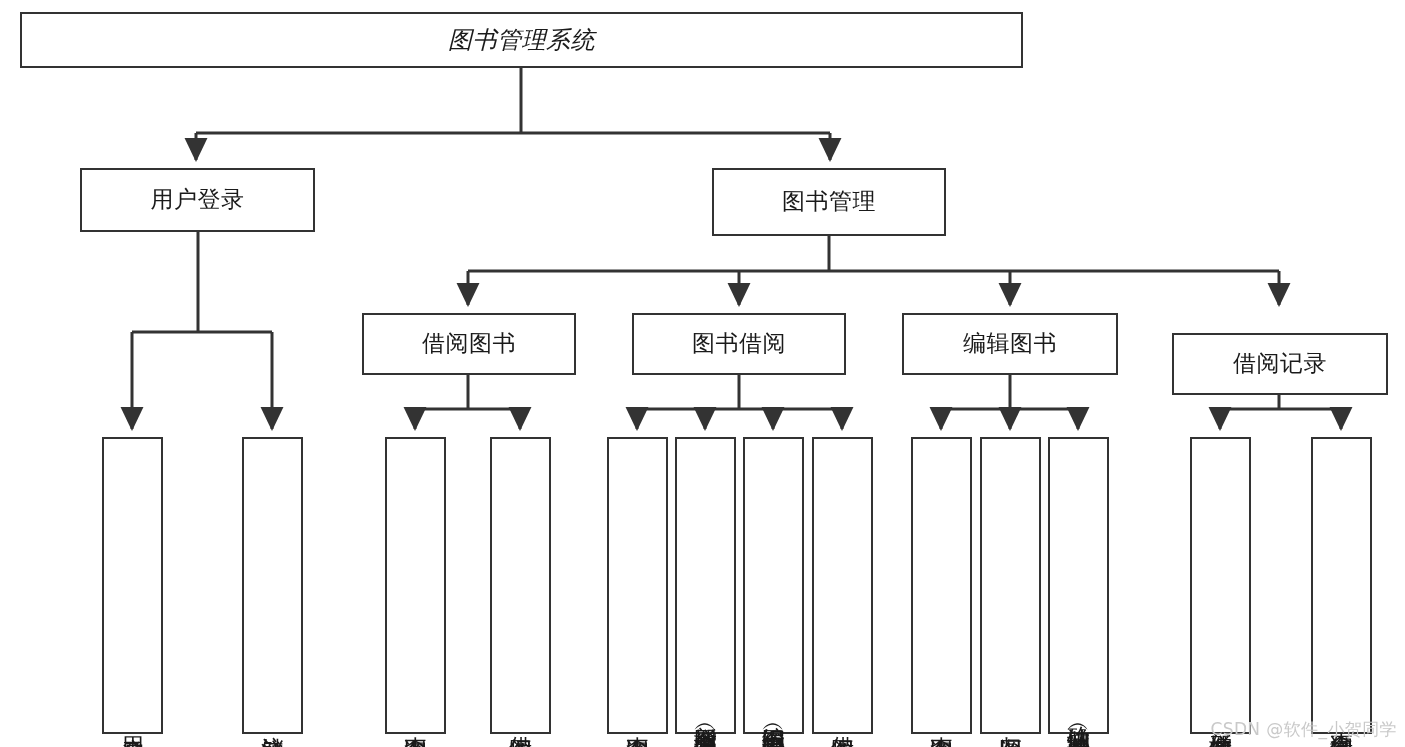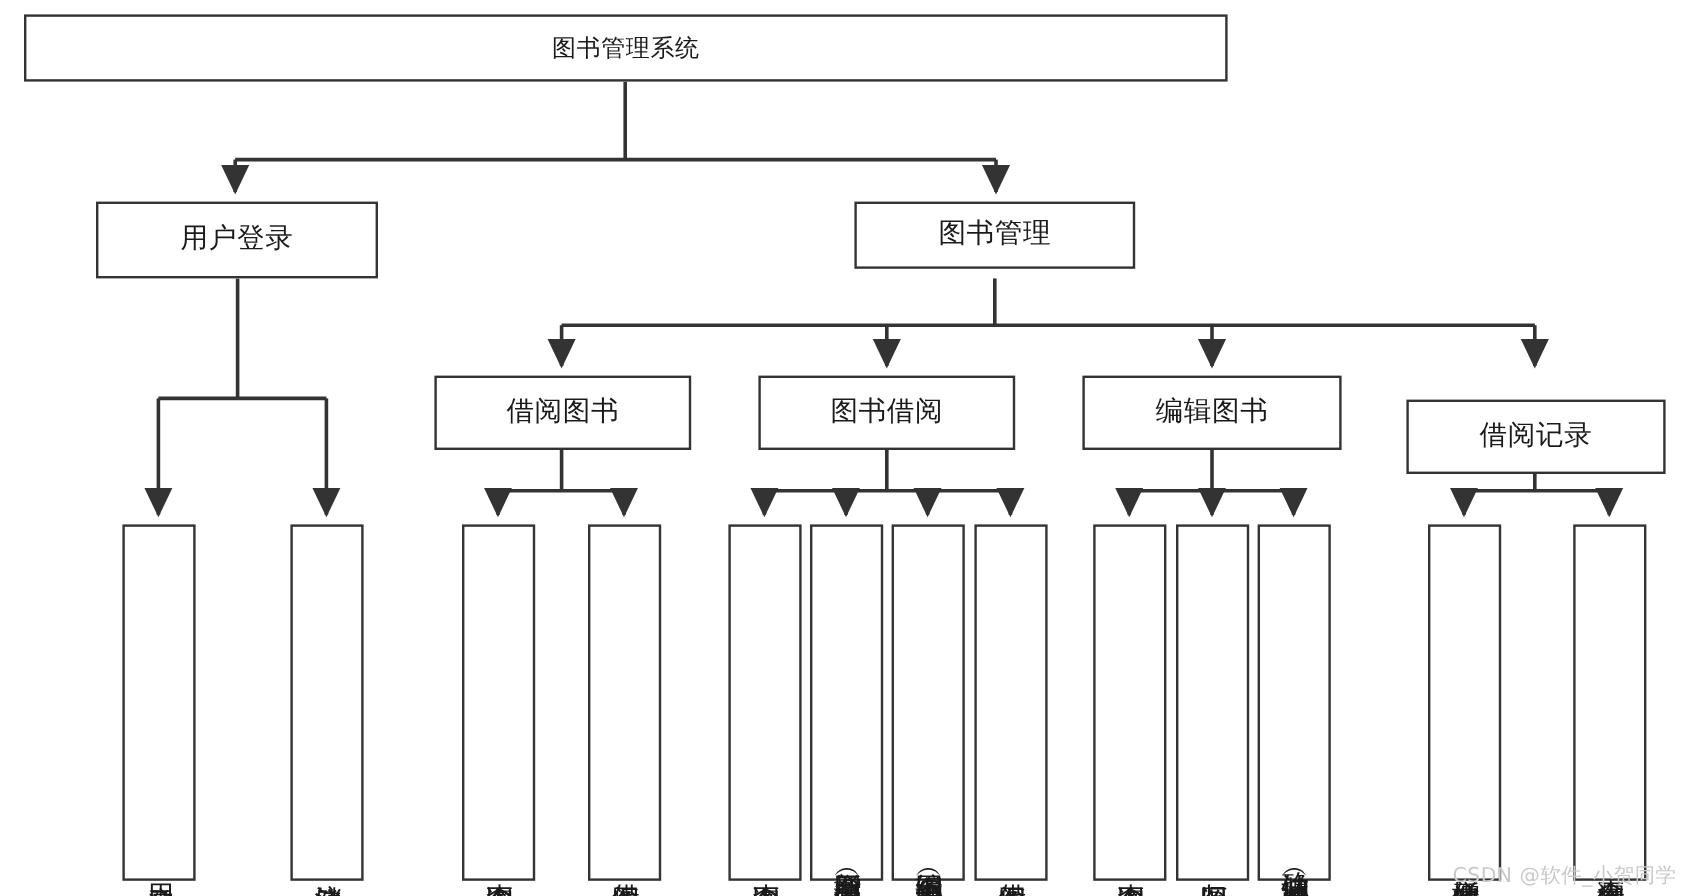--- a/index.html
+++ b/index.html
@@ -40,21 +40,22 @@
     line-height: 1.12;
     text-align: center;
     white-space: nowrap;
     letter-spacing: 0.5px;
   }
   
   .node.horizontal .node-label {
     font-size: 23px;
   }
   .node.root .node-label {
-    font-size: 20px;
+    font-size: 24px;
+    font-style: italic;
   }
   
   .node.leaf {
     align-items: flex-end;
     justify-content: center;
     padding-bottom: 6px;
   }
   .node.leaf .node-label {
     writing-mode: vertical-rl;
     text-orientation: upright;
@@ -129,21 +130,21 @@
     </g>
   </svg>
 
   <div class="node horizontal root" style="left:20px; top:12px; width:1003px; height:56px;">
     <span class="node-label">图书管理系统</span>
   </div>
 
   <div class="node horizontal" style="left:80px; top:168px; width:235px; height:64px;">
     <span class="node-label">用户登录</span>
   </div>
-  <div class="node horizontal" style="left:712px; top:168px; width:234px; height:56px;">
+  <div class="node horizontal" style="left:712px; top:168px; width:234px; height:68px;">
     <span class="node-label">图书管理</span>
   </div>
 
   <div class="node horizontal" style="left:362px; top:313px; width:214px; height:62px;">
     <span class="node-label">借阅图书</span>
   </div>
   <div class="node horizontal" style="left:632px; top:313px; width:214px; height:62px;">
     <span class="node-label">图书借阅</span>
   </div>
   <div class="node horizontal" style="left:902px; top:313px; width:216px; height:62px;">

